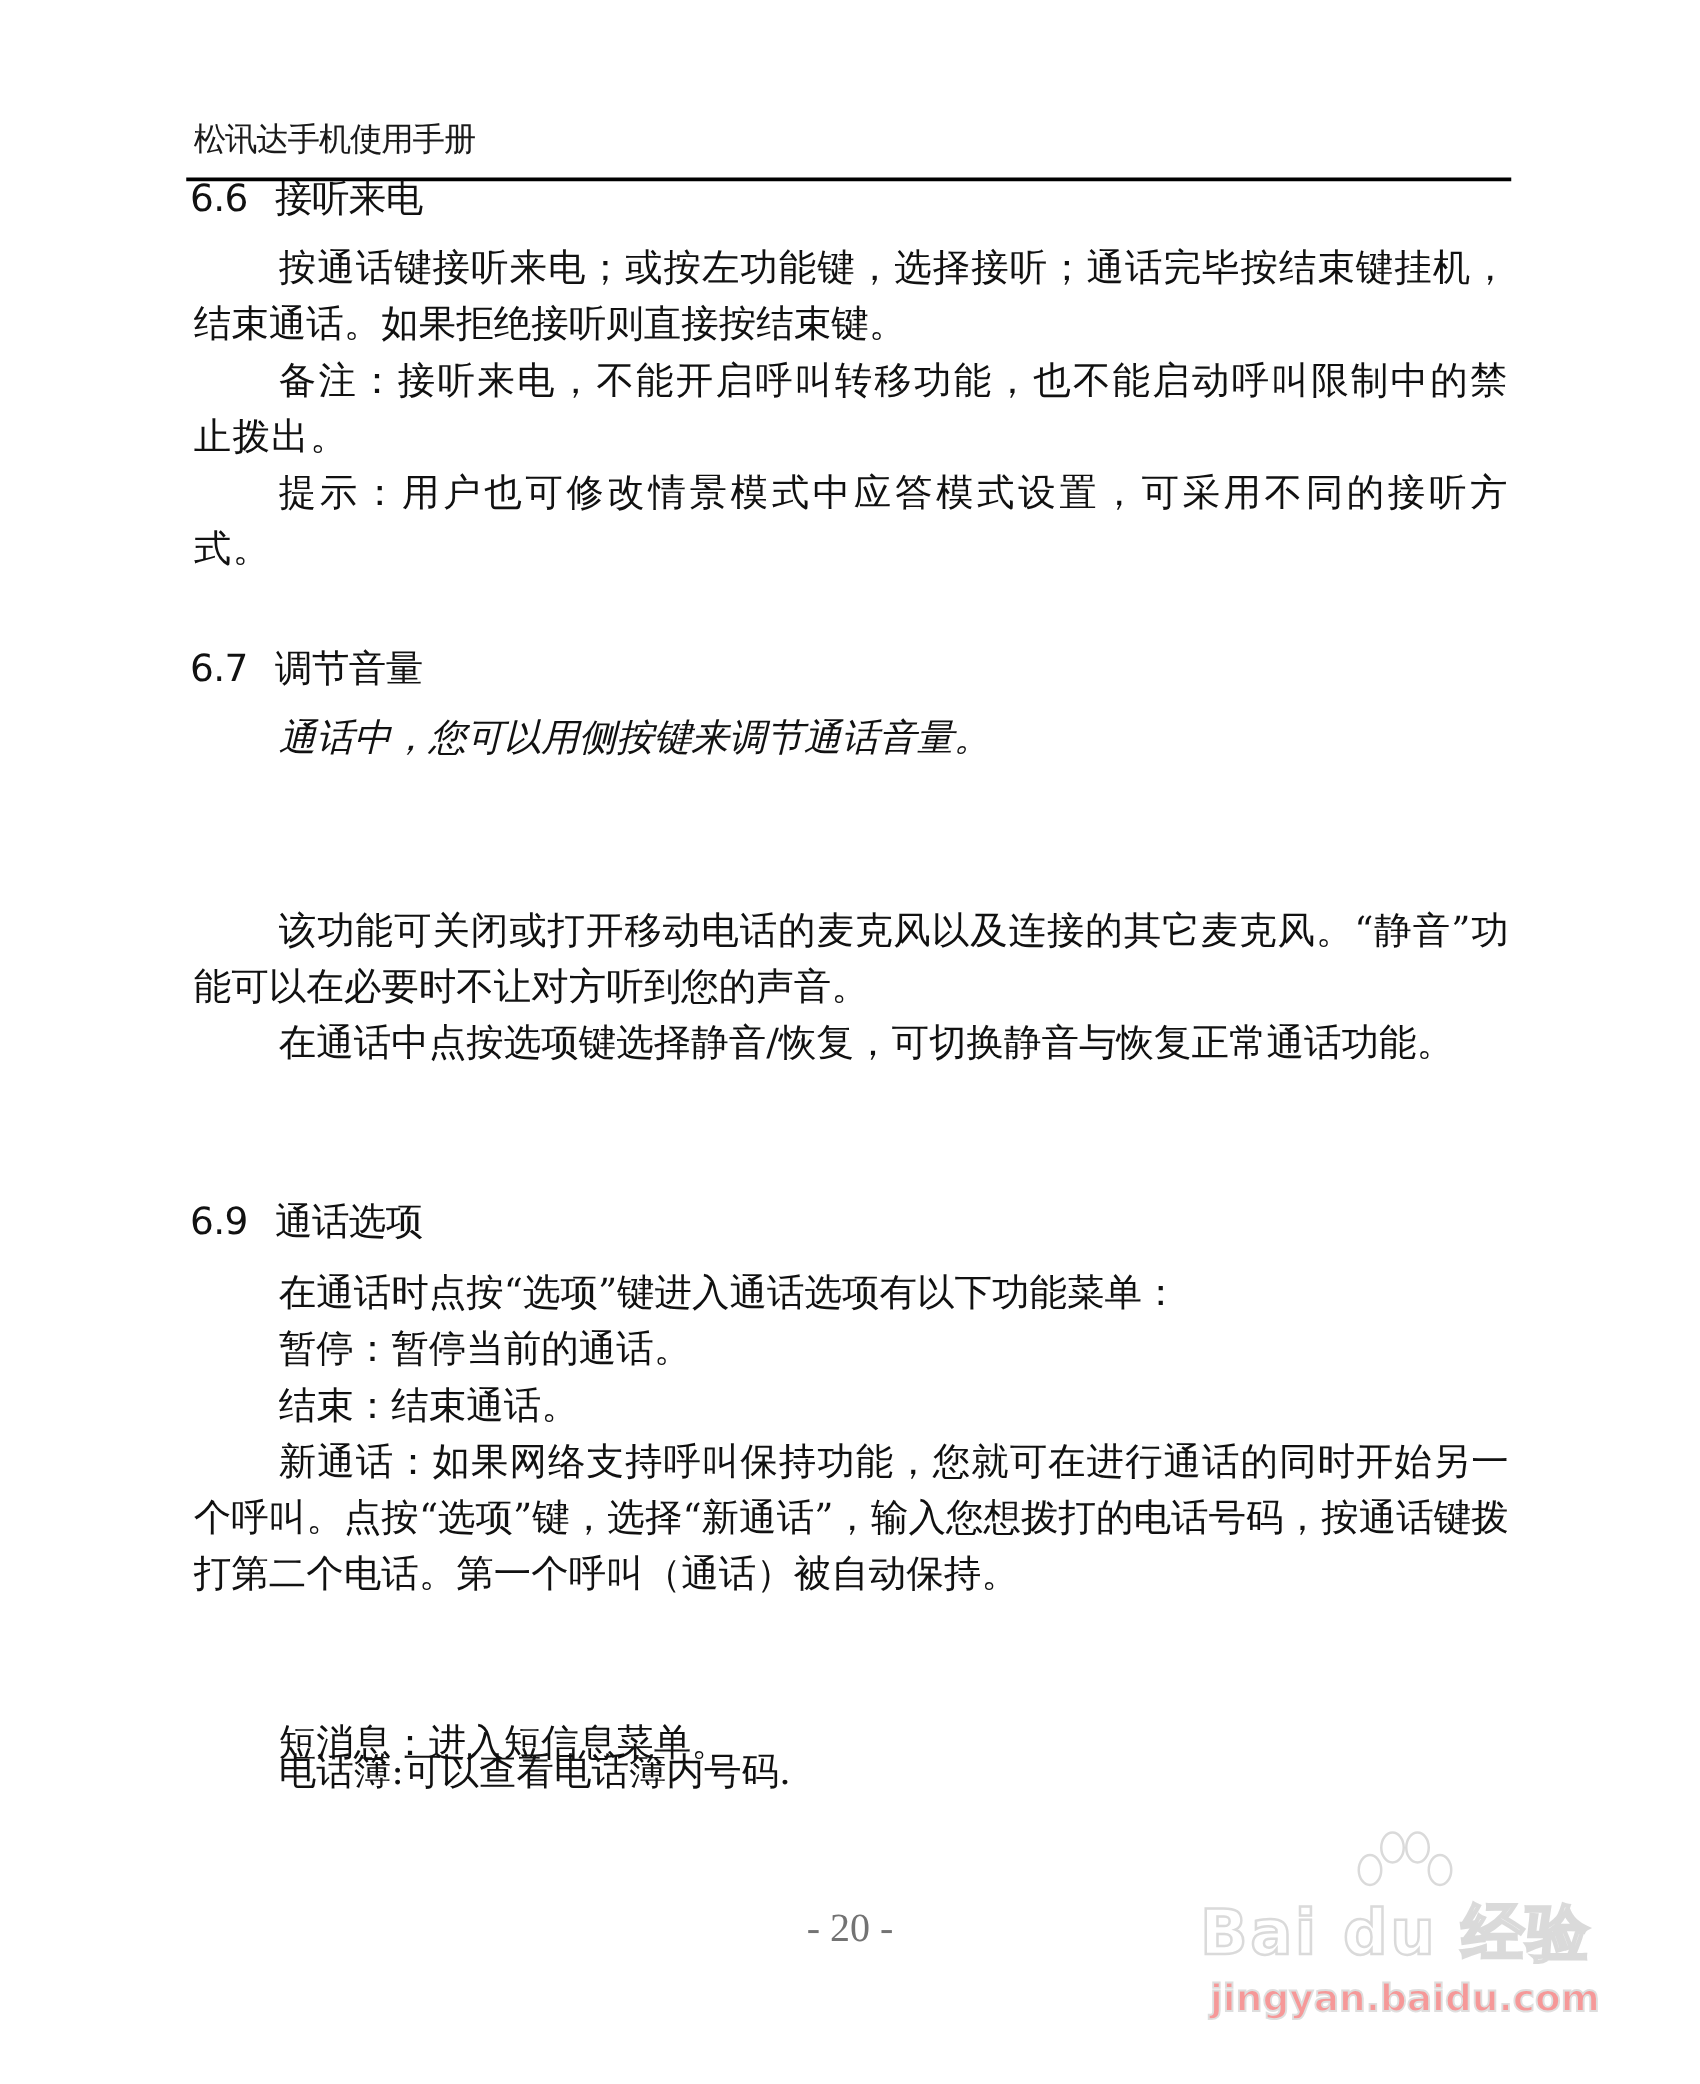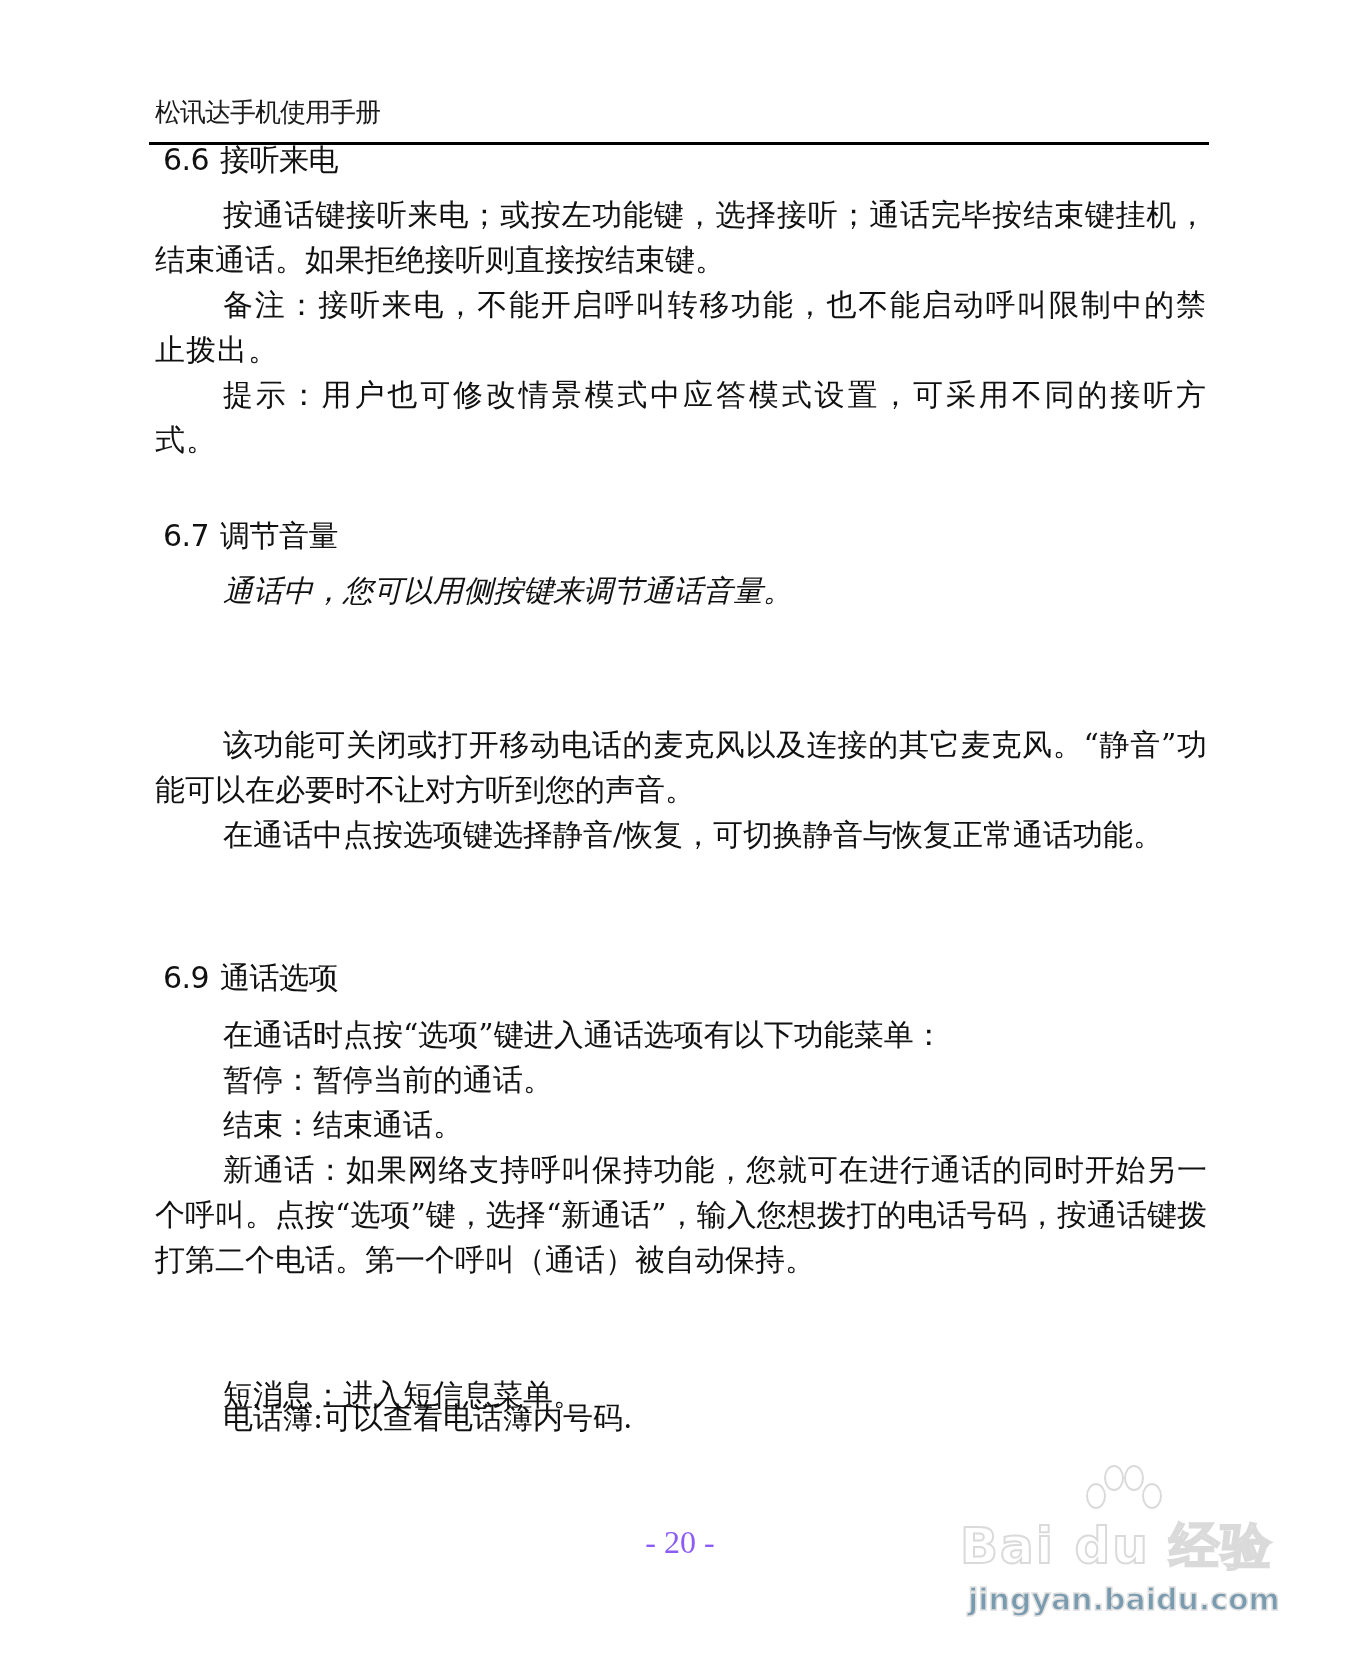--- a/index.html
+++ b/index.html
@@ -41,21 +41,20 @@
     }
     .section-title {
       position: absolute;
       left: 152px;
       font-family: "DejaVu Sans", "Liberation Sans", sans-serif;
       font-size: 30px;
       line-height: 40px;
       color: #111111;
       letter-spacing: -0.5px;
       white-space: nowrap;
-      text-align: center;
     }
     .section-title .num {
       display: inline-block;
       width: 68px;
     }
     .para {
       position: absolute;
       left: 155px;
       width: 1052px;
       font-size: 30px;
@@ -70,21 +69,21 @@
     .indent { text-indent: 68px; }
     .page-number {
       position: absolute;
       left: 0;
       width: 1360px;
       top: 1522px;
       text-align: center;
       font-family: "Liberation Serif", "DejaVu Serif", serif;
       font-size: 32px;
       line-height: 40px;
-      color: #8b5cf6;
+      color: #737373;
     }
     .watermark {
       position: absolute;
       left: 960px;
       top: 1460px;
       width: 300px;
       height: 170px;
       opacity: 0.55;
     }
     .wm-brand {
@@ -101,21 +100,21 @@
       white-space: nowrap;
     }
     .wm-url {
       position: absolute;
       left: 8px;
       top: 122px;
       font-family: "DejaVu Sans", "Liberation Sans", sans-serif;
       font-weight: bold;
       font-size: 30px;
       line-height: 36px;
-      color: #0c4a6e;
+      color: #ef4444;
       -webkit-text-stroke: 1.5px #c4c4c4;
       white-space: nowrap;
     }
     .wm-paw {
       position: absolute;
       left: 118px;
       top: 4px;
       width: 90px;
       height: 70px;
     }

